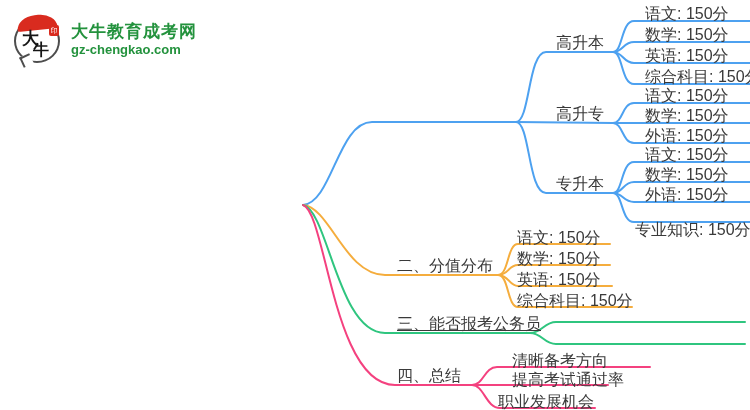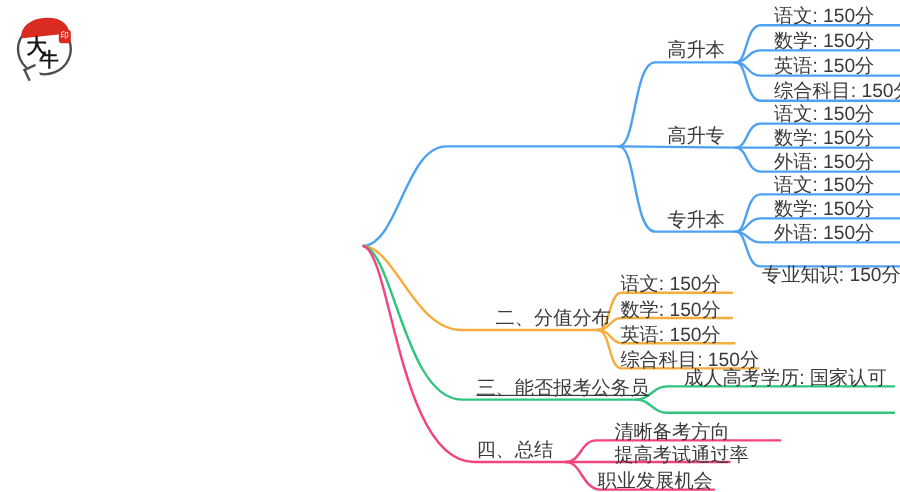--- a/index.html
+++ b/index.html
@@ -102,24 +102,28 @@
 
   <div class="logo">
     <div class="logo-icon">
       <div class="bubble"></div>
       <div class="bubble-tail"></div>
       <div class="hat"></div>
       <div class="char-da">大</div>
       <div class="char-niu">牛</div>
       <div class="seal">印</div>
     </div>
+    <div class="logo-text">
+      <span class="site-name">大牛教育成考网</span>
+      <span class="site-url">gz-chengkao.com</span>
+    </div>
   </div>
 
 
-  <div class="node" style="left:397px;top:259px;margin-left:16px;">二、分值分布</div>
+  <div class="node" style="left:397px;top:259px;">二、分值分布</div>
   <div class="node" style="left:397px;top:317px;text-decoration:underline;">三、能否报考公务员</div>
   <div class="node" style="left:397px;top:369px;">四、总结</div>
 
   <div class="node" style="left:556px;top:36px;">高升本</div>
   <div class="node" style="left:556px;top:107px;">高升专</div>
   <div class="node" style="left:556px;top:177px;">专升本</div>
 
   <div class="node" style="left:645px;top:7px;">语文: 150分</div>
   <div class="node" style="left:645px;top:28px;">数学: 150分</div>
   <div class="node" style="left:645px;top:49px;">英语: 150分</div>
@@ -130,19 +134,18 @@
   <div class="node" style="left:645px;top:148px;">语文: 150分</div>
   <div class="node" style="left:645px;top:168px;">数学: 150分</div>
   <div class="node" style="left:645px;top:188px;">外语: 150分</div>
   <div class="node" style="left:635px;top:208px;margin-top:15px;">专业知识: 150分</div>
 
   <div class="node" style="left:517px;top:231px;">语文: 150分</div>
   <div class="node" style="left:517px;top:252px;">数学: 150分</div>
   <div class="node" style="left:517px;top:273px;">英语: 150分</div>
   <div class="node" style="left:517px;top:294px;">综合科目: 150分</div>
 
-  <div class="node" style="left:570px;top:309px;">成人高考学历: 国家认可</div>
 
   <div class="node" style="left:512px;top:354px;">清晰备考方向</div>
   <div class="node" style="left:512px;top:373px;text-align:right;">提高考试通过率</div>
   <div class="node" style="left:498px;top:395px;">职业发展机会</div>
 
 </div>
 
 </body></html>

